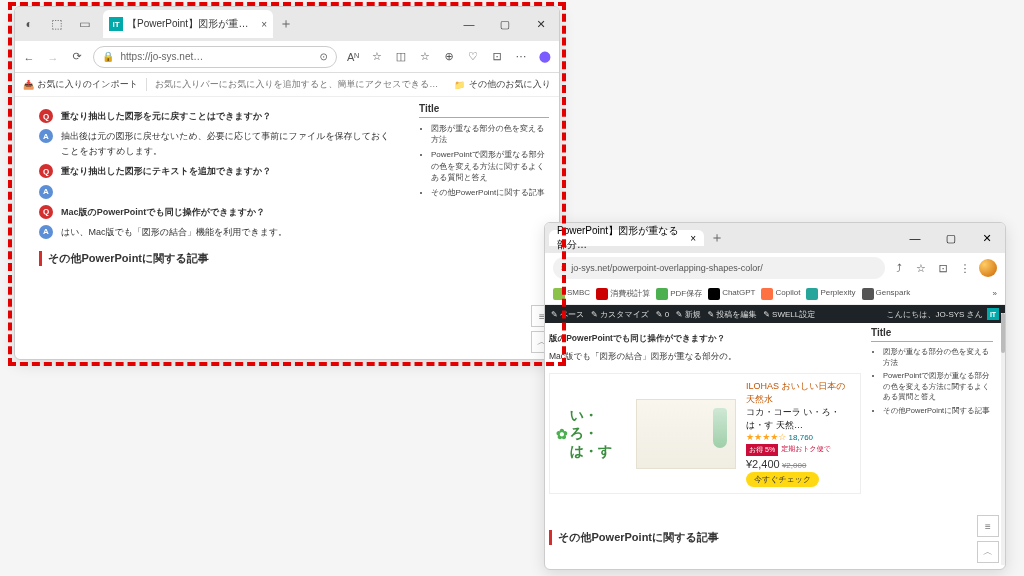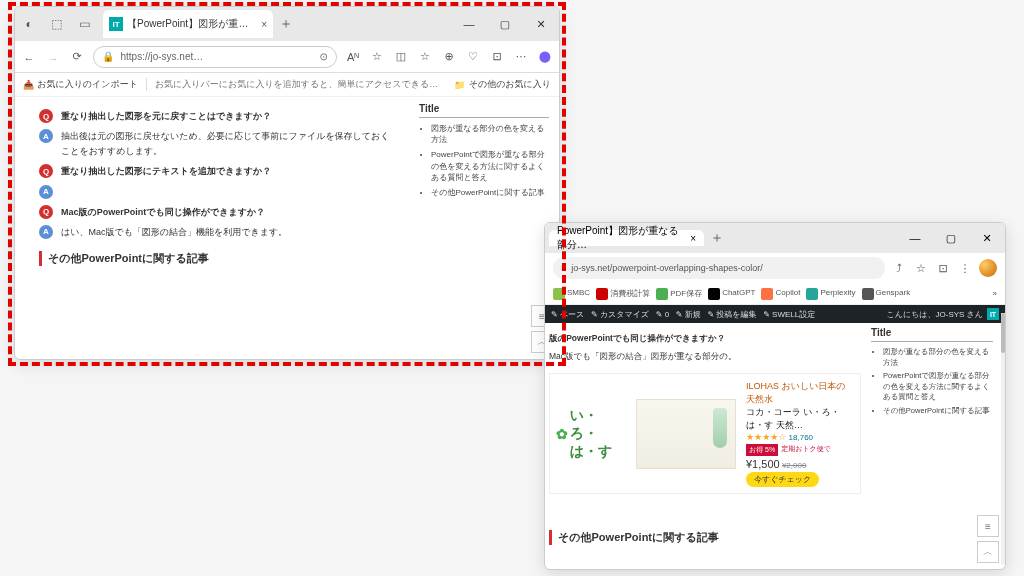--- a/index.html
+++ b/index.html
@@ -228,21 +228,21 @@
         <div class="ad-logo">い・ろ・は・す</div>
         <div class="ad-img"></div>
         <div class="ad-info">
           <div class="ad-title">ILOHAS おいしい日本の天然水</div>
           <div class="ad-title2">コカ・コーラ い・ろ・は・す 天然…</div>
           <div><span class="stars">★★★★☆</span> <span class="reviews">18,760</span></div>
           <div class="badges">
               <span class="bdg1">お得 5%</span>
               <span class="bdg2">定期おトク便で</span>
             </div>
-          <div><span class="price">¥1,500</span> <span class="old">¥2,000</span></div>
+          <div><span class="price">¥2,400</span> <span class="old">¥2,000</span></div>
           <span class="cta">今すぐチェック</span>
         </div>
       </div>
       <div class="sec-hdr" style="margin-top:36px">その他PowerPointに関する記事</div>
     </div>
     <div class="side2">
       <div class="side-title">Title</div>
       <ul id="sl2">
           <li>図形が重なる部分の色を変える方法</li>
           <li>PowerPointで図形が重なる部分の色を変える方法に関するよくある質問と答え</li>

